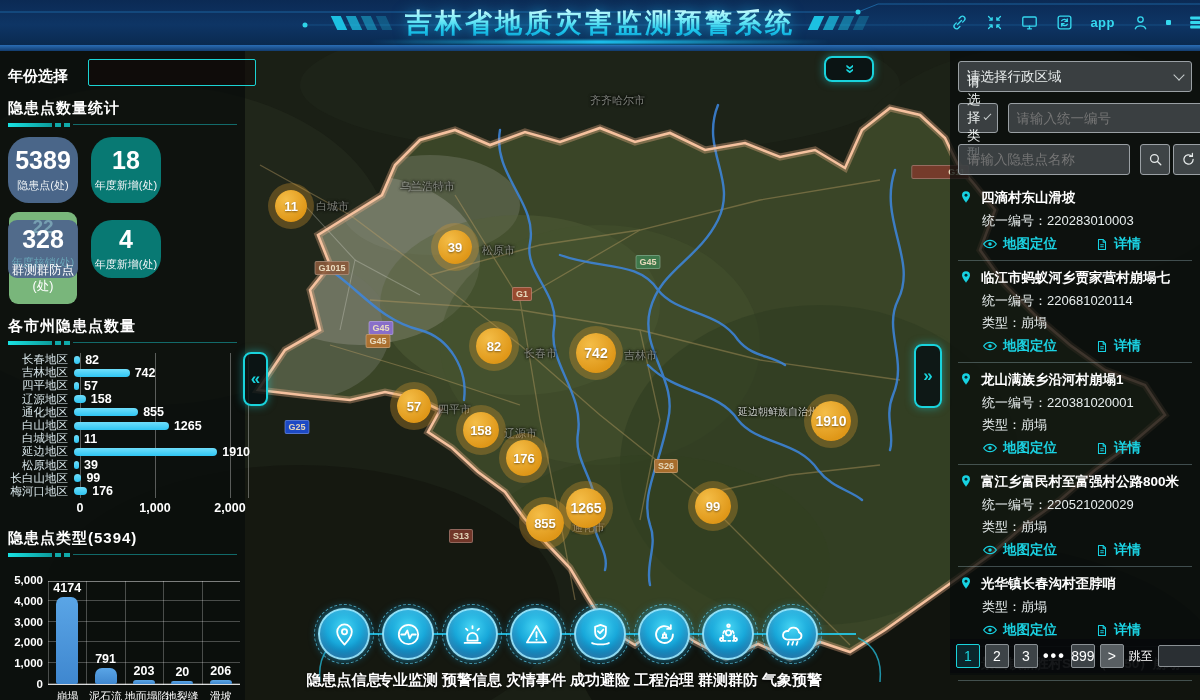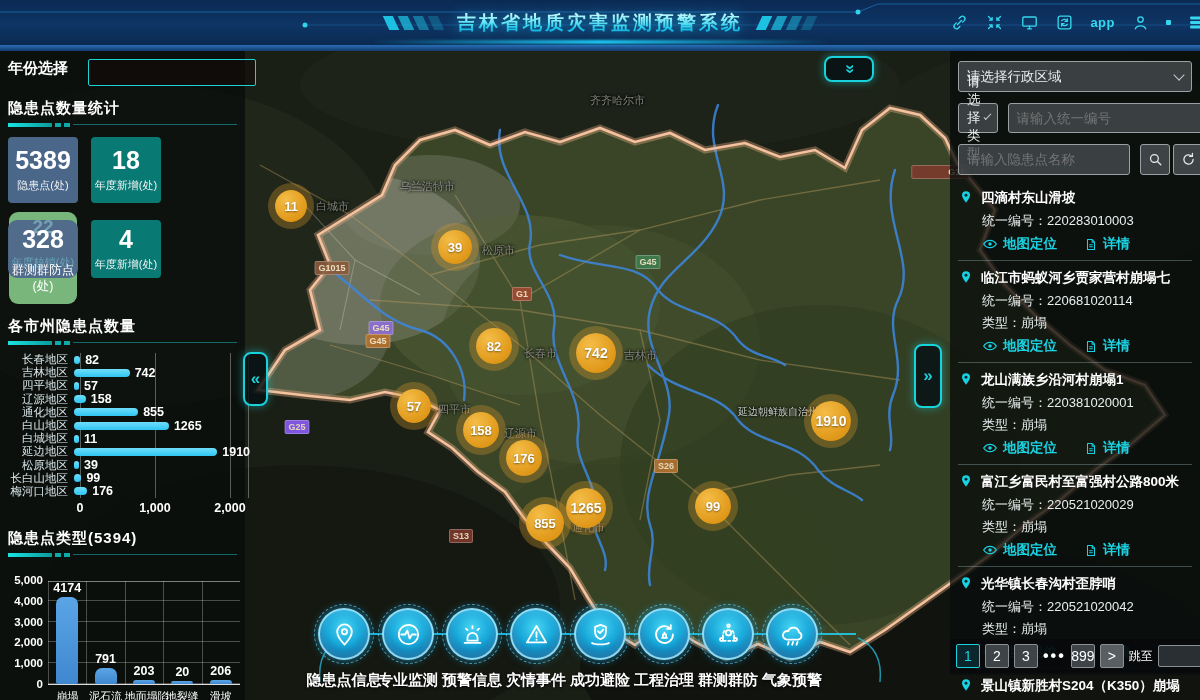--- a/index.html
+++ b/index.html
@@ -25,52 +25,52 @@
     background:linear-gradient(180deg,#0b2a54 0%,#0e3565 55%,#0a2a50 100%);}
   #header-band{position:absolute;left:0;top:45px;width:1200px;height:6px;z-index:6;
     background:linear-gradient(180deg,#2a6db5,#123c6e);}
   #header-deco{position:absolute;inset:0;}
   .title-wrap{position:absolute;left:0;right:0;top:0;height:45px;display:flex;align-items:center;justify-content:center;gap:16px;}
   .hatch{display:flex;gap:5px;}
   .hatch i{display:block;width:10px;height:14px;background:#1ec8e8;}
   .hatch.l i{transform:skewX(25deg);}
   .hatch.r i{transform:skewX(-25deg);}
   .hatch i:nth-child(1){opacity:.95}.hatch i:nth-child(2){opacity:.7}.hatch i:nth-child(3){opacity:.45}.hatch i:nth-child(4){opacity:.25}
-  #app-title{font-size:19px;font-weight:800;letter-spacing:3px;
+  #app-title{font-size:27px;font-weight:800;letter-spacing:3px;
     background:linear-gradient(180deg,#eafeff 0%,#7deef8 38%,#19c5ea 72%,#0f8cc9 100%);
     -webkit-background-clip:text;background-clip:text;color:transparent;
     filter:drop-shadow(0 0 7px rgba(30,200,255,.55));white-space:nowrap;}
   #title-glow{position:absolute;left:370px;top:40px;width:460px;height:4px;
     background:linear-gradient(90deg,transparent,rgba(30,210,255,.95),transparent);filter:blur(1px);}
   #header-icons{position:absolute;right:2px;top:0;height:45px;display:flex;align-items:center;gap:16px;z-index:2;}
   #header-icons .hic{width:19px;height:19px;display:flex;align-items:center;justify-content:center;cursor:pointer;}
   #header-icons svg{stroke:#35d8ee;fill:none;stroke-width:1.7;stroke-linecap:round;stroke-linejoin:round;}
   #app-label{color:#35d8ee;font-size:13px;font-weight:700;letter-spacing:.5px;}
   .hdot{width:5px;height:5px;background:#35d8ee;border-radius:1px;}
   #menu-icon{margin-right:-8px;}
   #menu-icon svg rect{fill:#35d8ee;stroke:none;}
 
   
   aside{position:absolute;top:45px;background:rgba(9,13,12,.78);z-index:5;}
   #left-panel{left:0;width:245px;height:655px;padding:8px 8px 0 8px;}
   #right-panel{right:0;width:250px;height:630px;padding:8px;}
 
   
-  .year-row{display:flex;align-items:flex-start;gap:20px;margin-top:6px;}
+  .year-row{display:flex;align-items:flex-end;gap:20px;margin-top:6px;}
   .year-row label{color:#fff;font-size:15px;font-weight:700;white-space:nowrap;}
   #year-input{width:168px;height:27px;background:rgba(18,10,10,.55);border:1.5px solid #1bd3d3;
     border-radius:2px;color:#fff;padding:0 6px;font-size:13px;outline:none;}
   .sec-title{margin-top:13px;color:#fff;font-size:15px;font-weight:700;letter-spacing:1px;}
   .sec-underline{margin-top:4px;display:flex;align-items:center;gap:3px;height:5px;}
   .sec-underline .blk{width:44px;height:4px;background:linear-gradient(90deg,#19e2e2,#0c9b9b);}
   .sec-underline .d{width:6px;height:4px;background:#0fa9a9;}
   .sec-underline .ln{flex:1;height:1px;background:rgba(25,214,220,.45);}
 
   #stat-grid{margin-top:10px;width:154px;display:grid;grid-template-columns:70px 70px;column-gap:13px;row-gap:9px;}
-  .stat-card{border-radius:4px;display:flex;flex-direction:column;align-items:center;justify-content:center;
+  .stat-card{border-radius:21px;display:flex;flex-direction:column;align-items:center;justify-content:center;
     padding:6px 2px;height:66px;}
   .stat-card .v{font-size:25px;font-weight:800;color:#fff;line-height:1.05;}
   .stat-card .l{font-size:11px;color:#eef3f5;margin-top:5px;white-space:nowrap;}
   .slate{background:rgba(78,107,144,.95);}
   .teal{background:rgba(8,126,120,.96);}
   .cell3{position:relative;height:92px;}
   .cell3 .green-bg{position:absolute;left:1px;right:1px;top:0;height:92px;border-radius:9px;background:#79b67b;}
   .cell3 .card-main{position:absolute;left:0;right:0;top:8px;height:58px;border-radius:9px;background:rgba(80,104,139,.97);}
   .cell3 .ghost-v{position:absolute;left:0;right:0;top:4px;text-align:center;font-size:19px;font-weight:800;color:rgba(145,195,205,.6);}
   .cell3 .v3{position:absolute;left:0;right:0;top:13px;text-align:center;font-size:25px;font-weight:800;color:#fff;}
@@ -117,21 +117,21 @@
   .sq-btn{width:30px;height:31px;background:rgba(72,77,80,.85);border:1px solid #9aa0a4;border-radius:3px;
     display:flex;align-items:center;justify-content:center;cursor:pointer;}
   .sq-btn svg{stroke:#e6eaea;fill:none;stroke-width:1.8;stroke-linecap:round;}
   #btn-group{display:flex;gap:3px;margin-left:auto;}
 
   #hp-list{margin-top:6px;}
   .hp-item{padding:7px 0 6px 0;border-bottom:1px solid rgba(150,180,185,.38);}
   .hp-title-row{display:flex;align-items:center;gap:7px;}
   .hp-title{color:#fff;font-size:13.5px;font-weight:700;}
   .hp-line{margin:4px 0 0 24px;color:#e8eeee;font-size:13px;}
-  .hp-links{display:flex;gap:27px;margin:5px 0 1px 24px;}
+  .hp-links{display:flex;gap:38px;margin:5px 0 1px 24px;}
   .hp-link{display:flex;align-items:center;gap:5px;color:#1bd2e2;font-size:13.5px;font-weight:700;cursor:pointer;}
 
   #pagination{position:absolute;left:0;right:0;bottom:2px;height:34px;background:rgba(7,10,12,.94);
     display:flex;align-items:center;padding:0 6px;gap:5px;z-index:3;}
   .pg{min-width:24px;height:24px;display:flex;align-items:center;justify-content:center;
     background:#3d4347;border:1px solid #8a9094;border-radius:2px;color:#fff;font-size:14px;cursor:pointer;padding:0 4px;}
   .pg.active{background:#0b262c;border-color:#19d3dc;color:#19d3dc;}
   .pg.next{background:#585e62;}
   #pg-ellipsis{color:#fff;letter-spacing:2px;font-weight:700;}
   #pg-jump-label,#pg-unit{color:#fff;font-size:12px;white-space:nowrap;}
@@ -221,21 +221,21 @@
       <div class="city-label" style="left: 504px; top: 433px;">辽源市</div>
       <div class="city-label" style="left: 572px; top: 527px;">通化市</div>
       <div class="city-label wide" style="left: 738px; top: 412px;">延边朝鲜族自治州</div>
       <div class="city-label" style="left: 400px; top: 186px;">乌兰浩特市</div>
       <div class="city-label" style="left: 590px; top: 100px;">齐齐哈尔市</div>
       <div class="road-badge" style="left: 332px; top: 268px; background: rgb(138, 90, 60);">G1015</div>
       <div class="road-badge" style="left: 381px; top: 328px; background: rgb(141, 111, 214);">G45</div>
       <div class="road-badge" style="left: 378px; top: 341px; background: rgb(180, 114, 46);">G45</div>
       <div class="road-badge" style="left: 522px; top: 294px; background: rgb(160, 74, 48);">G1</div>
       <div class="road-badge" style="left: 648px; top: 262px; background: rgb(63, 125, 79);">G45</div>
-      <div class="road-badge" style="left: 297px; top: 427px; background: #8b5cf6;">G25</div>
+      <div class="road-badge" style="left: 297px; top: 427px; background: #1d4ed8;">G25</div>
       <div class="road-badge" style="left: 461px; top: 536px; background: rgb(124, 58, 44);">S13</div>
       <div class="road-badge" style="left: 666px; top: 466px; background: rgb(180, 114, 46);">S26</div>
       <div class="road-badge" style="left: 940px; top: 172px; background: rgb(124, 58, 44); padding-left: 36px;">G11</div>
       <div class="marker" style="height: 32px; width: 32px; left: 275px; top: 190px; font-size: 13px;">11</div>
       <div class="marker" style="height: 34px; width: 34px; left: 438px; top: 230px; font-size: 13px;">39</div>
       <div class="marker" style="height: 36px; width: 36px; left: 476px; top: 328px; font-size: 13px;">82</div>
       <div class="marker" style="height: 40px; width: 40px; left: 576px; top: 333px; font-size: 14px;">742</div>
       <div class="marker" style="height: 34px; width: 34px; left: 397px; top: 389px; font-size: 13px;">57</div>
       <div class="marker" style="height: 36px; width: 36px; left: 463px; top: 412px; font-size: 13px;">158</div>
       <div class="marker" style="height: 36px; width: 36px; left: 506px; top: 440px; font-size: 13px;">176</div>
@@ -652,21 +652,20 @@
           </div>
         </div>
         <div class="hp-item">
           <div class="hp-title-row">
             <span><svg width="16" height="16" viewBox="0 0 24 24">
                 <path fill="#17d2e2" d="M12 22c0 0-6-6.8-6-11a6 6 0 0 1 12 0c0 4.2-6 11-6 11z"></path>
                 <circle cx="12" cy="10.8" r="2.2" fill="#06252b"></circle>
               </svg></span>
             <span class="hp-title">光华镇长春沟村歪脖哨</span>
           </div>
-          <div class="hp-line">统一编号：220521020042</div>
           <div class="hp-line">类型：崩塌</div>
           <div class="hp-links">
             <span class="hp-link">
               <svg width="16" height="16" viewBox="0 0 24 24">
                 <path d="M2.5 12S6 6.5 12 6.5 21.5 12 21.5 12 18 17.5 12 17.5 2.5 12 2.5 12z" fill="none" stroke="#17d2e2" stroke-width="1.8"></path>
                 <circle cx="12" cy="12" r="2.6" fill="#17d2e2"></circle>
               </svg>
               <span>地图定位</span>
             </span>
             <span class="hp-link">

